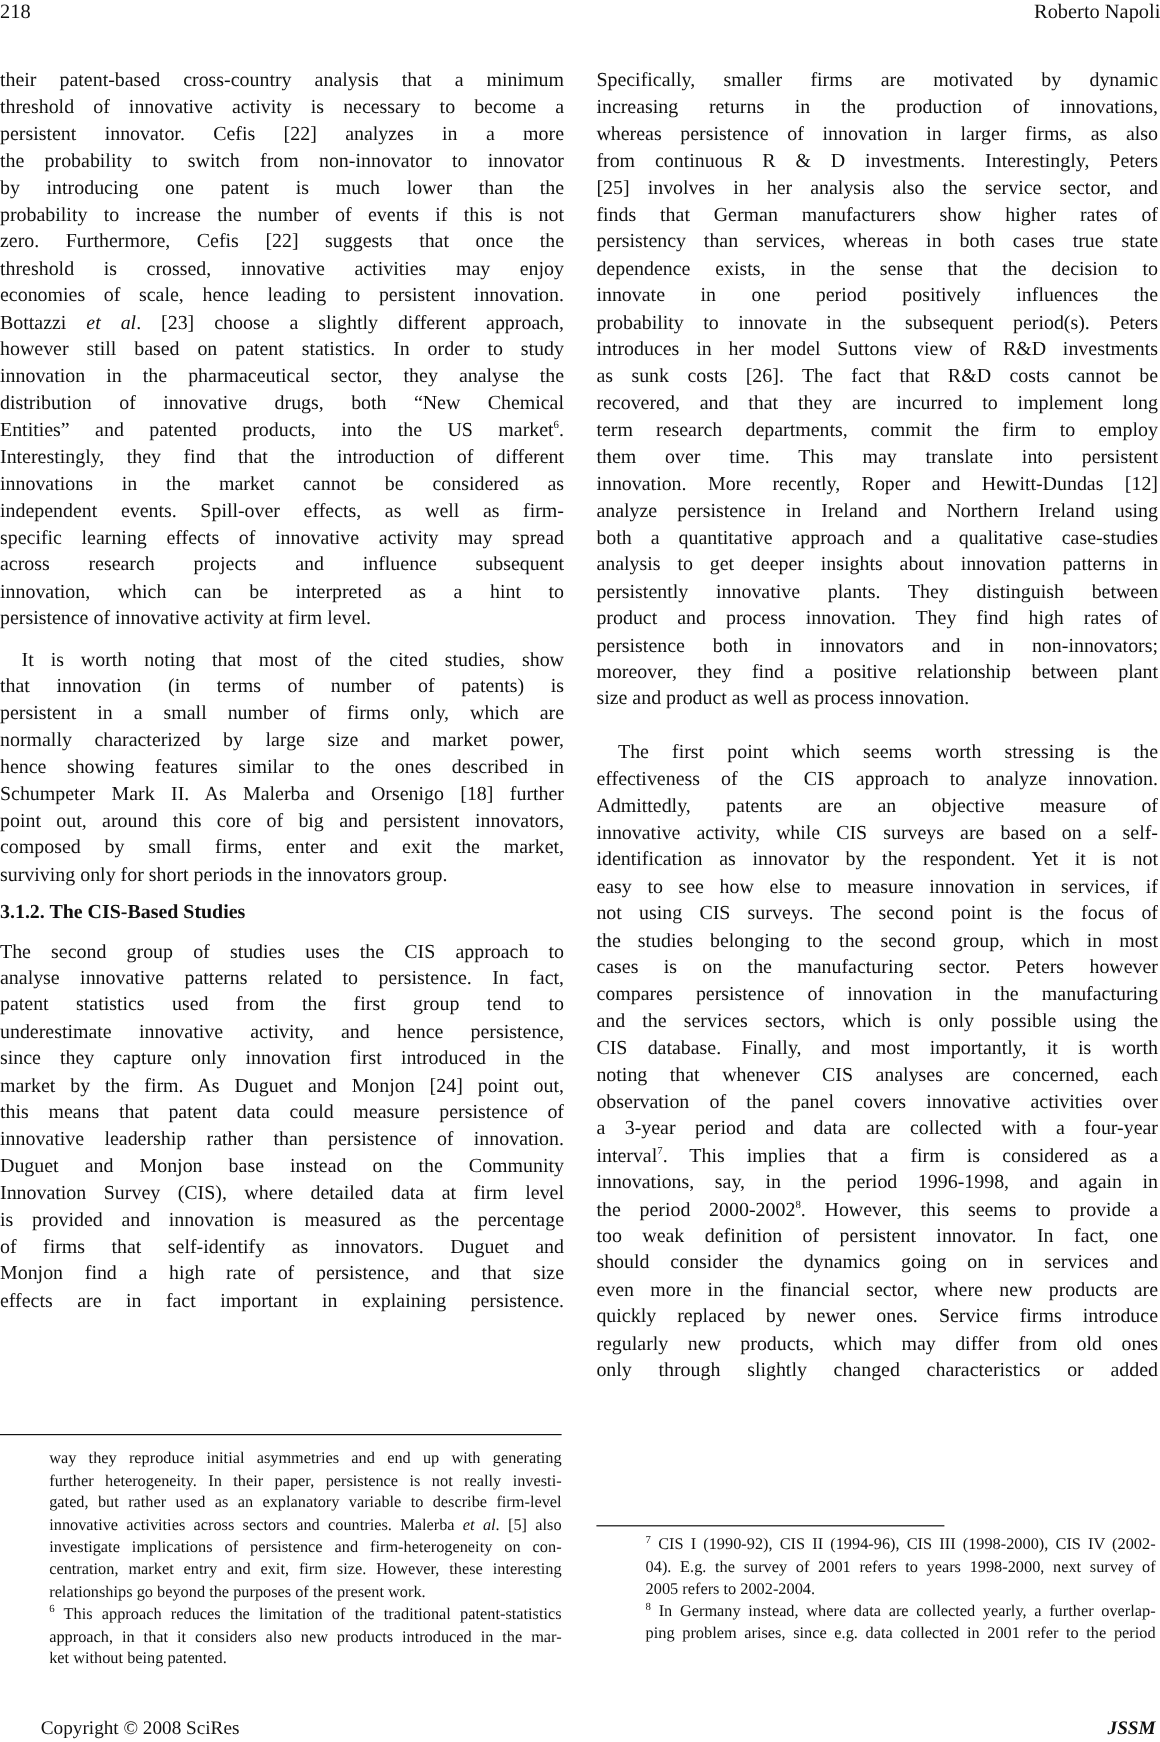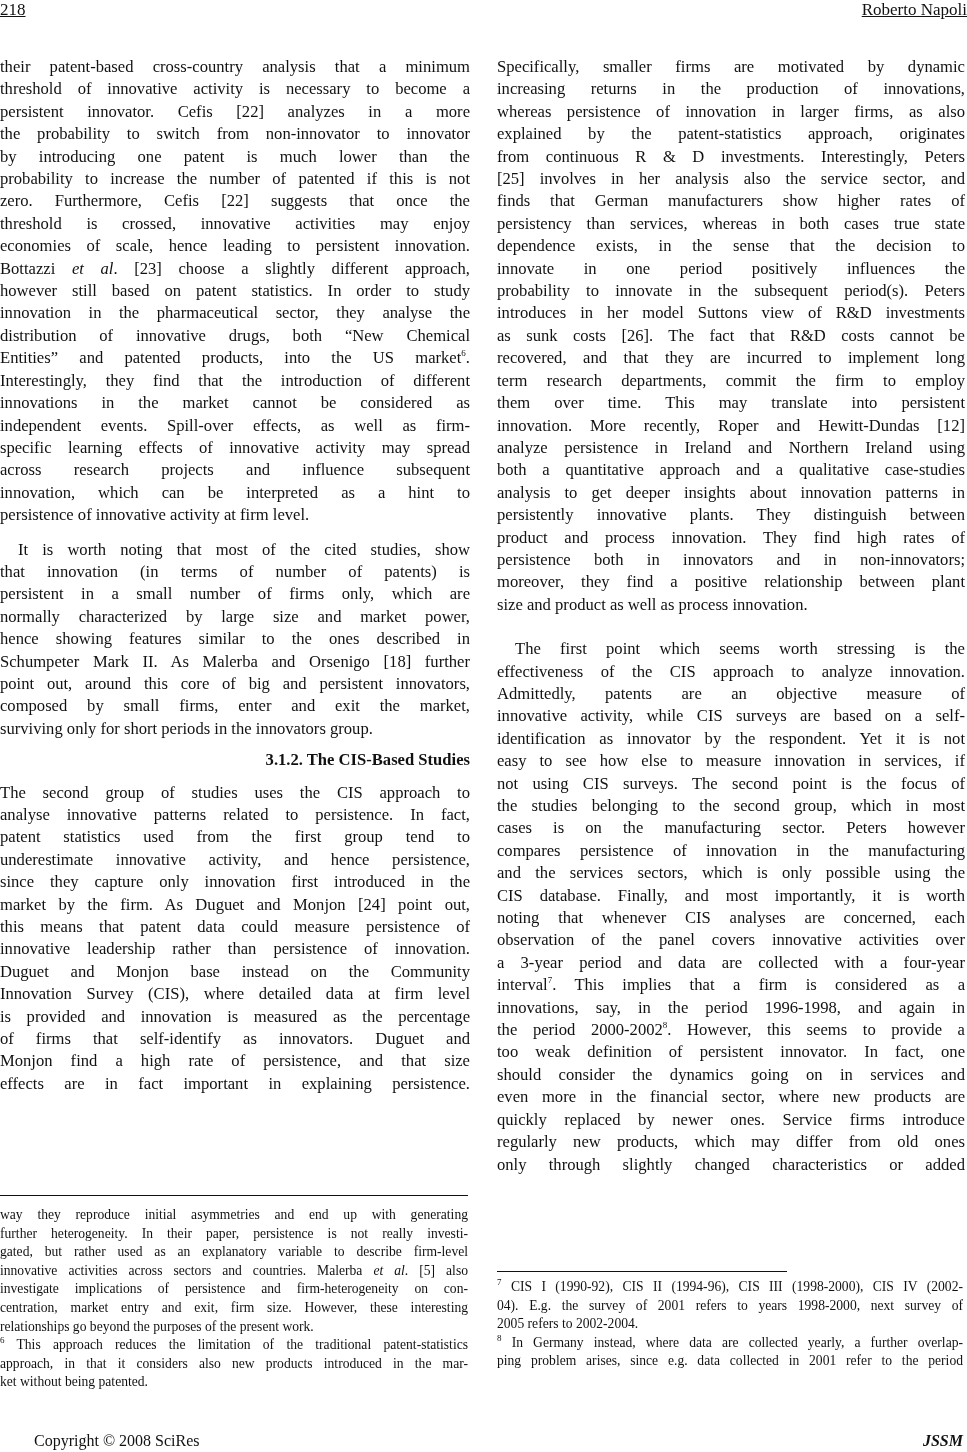--- a/index.html
+++ b/index.html
@@ -1,45 +1,45 @@
 <!DOCTYPE html>
 <html><head>
 <meta charset="utf-8">
 <style>
   html, body { margin: 0; padding: 0; background: #ffffff; }
   body { width: 967px; height: 1452px; position: relative; overflow: hidden;
          font-family: "Liberation Serif", "DejaVu Serif", serif; color: #111; }
-  .hdr { position: absolute; top: 0; font-size: 17px; line-height: 20px; text-decoration: underline; }
+  .hdr { position: absolute; top: 0; font-size: 17px; line-height: 20px; }
   .col { position: absolute; font-size: 16.6px; line-height: 22.4px; }
   .col p { margin: 0; text-align: justify; text-align-last: justify; }
   .col p.last { text-align-last: left; }
   .col p.ind { text-indent: 18px; }
-  .heading { font-weight: bold; font-size: 16.6px; margin: 0; text-align: right; }
+  .heading { font-weight: bold; font-size: 16.6px; margin: 0; }
   .fn { position: absolute; font-size: 13.6px; line-height: 18.6px; }
-  .fn p { margin: 0; text-align: justify; text-align-last: justify; }
+  .fn p { margin: 0; text-align: justify; text-align-last: justify; padding-left: 41px; }
   .fn p.last { text-align-last: left; }
   sup { font-size: 9px; vertical-align: super; line-height: 0; }
   .rule { position: absolute; height: 1px; background: #111; }
   .foot { position: absolute; top: 1432px; font-size: 16px; }
   i { font-style: italic; }
 </style>
 </head>
 <body>
 
 <div class="hdr" style="left:0;">218</div>
 <div class="hdr" style="left:0;width:967px;text-align:right;">Roberto Napoli</div>
 
 <div class="col" style="left:0; top:56px; width:470px;">
   <div>
     <p>their patent-based cross-country analysis that a minimum</p>
     <p>threshold of innovative activity is necessary to become a</p>
     <p>persistent innovator. Cefis [22] analyzes in a more</p>
     <p>the probability to switch from non-innovator to innovator</p>
     <p>by introducing one patent is much lower than the</p>
-    <p>probability to increase the number of patented if this is not</p>
+    <p>probability to increase the number of events if this is not</p>
     <p>zero. Furthermore, Cefis [22] suggests that once the</p>
     <p>threshold is crossed, innovative activities may enjoy</p>
     <p>economies of scale, hence leading to persistent innovation.</p>
     <p><span>Bottazzi </span><i>et al</i><span>. [23] choose a slightly different approach,</span></p>
     <p>however still based on patent statistics. In order to study</p>
     <p>innovation in the pharmaceutical sector, they analyse the</p>
     <p>distribution of innovative drugs, both “New Chemical</p>
     <p><span>Entities” and patented products, into the US market</span><sup>6</sup>.</p>
     <p>Interestingly, they find that the introduction of different</p>
     <p>innovations in the market cannot be considered as</p>
@@ -92,21 +92,20 @@
   <p><sup>6</sup><span> This approach reduces the limitation of the traditional patent-statistics</span></p>
   <p>approach, in that it considers also new products introduced in the mar-</p>
   <p class="last">ket without being patented.</p>
 </div>
 
 <div class="col" style="left:497px; top:56px; width:468px;">
   <div>
     <p>Specifically, smaller firms are motivated by dynamic</p>
     <p>increasing returns in the production of innovations,</p>
     <p>whereas persistence of innovation in larger firms, as also</p>
-    <p>explained by the patent-statistics approach, originates</p>
     <p>from continuous R &amp; D investments. Interestingly, Peters</p>
     <p>[25] involves in her analysis also the service sector, and</p>
     <p>finds that German manufacturers show higher rates of</p>
     <p>persistency than services, whereas in both cases true state</p>
     <p>dependence exists, in the sense that the decision to</p>
     <p>innovate in one period positively influences the</p>
     <p>probability to innovate in the subsequent period(s). Peters</p>
     <p>introduces in her model Suttons view of R&amp;D investments</p>
     <p>as sunk costs [26]. The fact that R&amp;D costs cannot be</p>
     <p>recovered, and that they are incurred to implement long</p>

